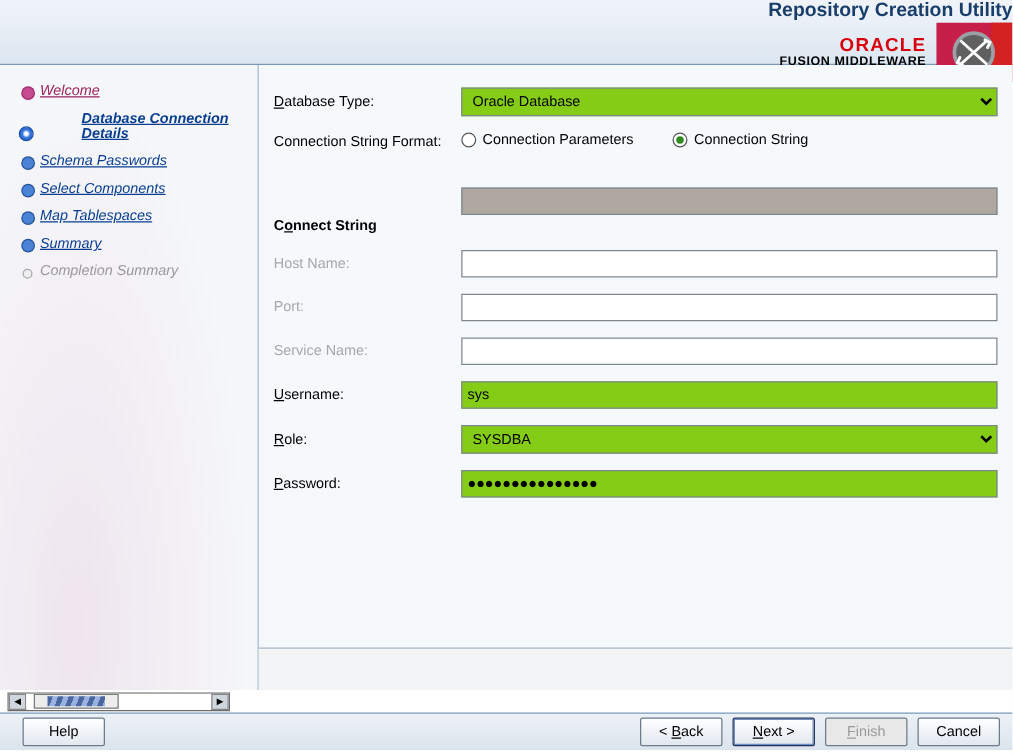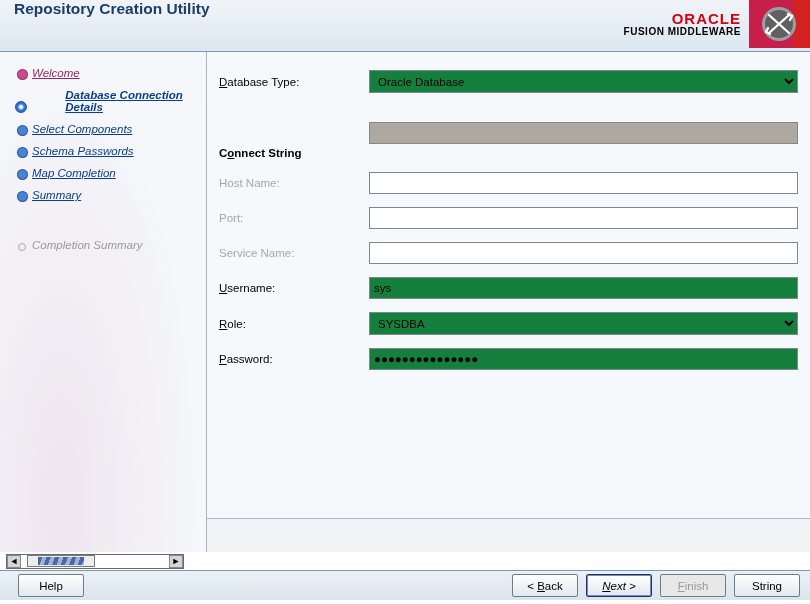--- a/index.html
+++ b/index.html
@@ -1,50 +1,50 @@
 <!DOCTYPE html>
 <html><head>
   <meta charset="utf-8">
   <style>
     * { box-sizing: border-box; margin: 0; padding: 0; font-family: Arial, Helvetica, sans-serif; font-size: 11.5px; }
     body { background: #ffffff; width: 810px; height: 604px; overflow: hidden; }
 
-    .header { height: 52px; border-bottom: 1px solid #7a98b8; background: linear-gradient(to bottom, #f0f4f9, #dce7f1); display: flex; justify-content: space-between; align-items: flex-start; padding: 0 0 0 14px; }
+    .header { height: 52px; border-bottom: 1px solid #7a98b8; background: linear-gradient(to bottom, #f0f4f9, #dce7f1); display: flex; justify-content: space-between; align-items: flex-end; padding: 0 0 0 14px; flex-direction: column; }
     .title { color: #1a3e6a; font-weight: bold; font-size: 15.5px; }
     .brand { display: flex; align-items: center; padding-right: 0; }
     .brand-text { text-align: right; margin-right: 8px; }
     .brand-orcl { color: #d8000e; font-size: 15px; font-weight: bold; letter-spacing: 1px; line-height: 1; }
     .brand-mw { color: #000; font-weight: bold; font-size: 10px; letter-spacing: 0.5px; line-height: 1.2; }
     .brand-icon { width: 61px; height: 48px; }
 
     .body-area { display: flex; height: 500px; }
 
     .sidebar { width: 206px; padding-top: 10px; background: radial-gradient(ellipse at 30% 90%, rgba(215,165,195,0.22), transparent 68%), #f5f7fa; }
     .steps { list-style: none; }
     .steps li { display: flex; align-items: flex-end; padding: 5px 4px 5px 12px; font-style: italic; }
     .step-dot { width: 20px; display: flex; justify-content: center; }
     .step-link { text-decoration: underline; cursor: pointer; }
     .done .step-link { color: #9a265d; }
     .current .step-link { color: #093e91; font-weight: bold; padding-left: 36px; }
     .pending .step-link { color: #093e91; }
-    .disabled .step-link { color: #999; text-decoration: none; cursor: default; margin-top: 28px; }
+    .disabled .step-link { color: #999; text-decoration: none; cursor: default; }
 
     .dot-done { width:9px; height:9px; border-radius:50%; background:#c64b8f; box-shadow:0 0 0 1px #a22b6f; }
     .dot-current { width:12px; height:12px; border-radius:50%; background:radial-gradient(circle,#fff 18%,#3a7ae2 44%,#1c50ab 100%); border:1px solid #1c50ab; }
     .dot-pending { width:9px; height:9px; border-radius:50%; background:#4a82d6; box-shadow:0 0 0 1px #24559e; }
     .dot-disabled { width:8px; height:8px; border-radius:50%; border:1px solid #aaa; background:#eee; }
 
     .form-panel { flex: 1; border-left: 1px solid #a5b7cc; background: #f6f9fc; position: relative; display:flex; flex-direction:column;gap:22px; }
     .form-inner { padding: 18px 12px 8px 12px; flex:1; }
     .form-row { display: flex; align-items: center; margin-bottom: 13px; }
     .form-row label { width: 150px; }
     .mnemonic { text-decoration: underline; }
     .control { flex: 1; }
 
-    select.ctrl, input.ctrl { width: 100%; height: 22px; border: 1px solid #7e888f; padding: 1px 4px; background: #15803d; }
+    select.ctrl, input.ctrl { width: 100%; height: 22px; border: 1px solid #7e888f; padding: 1px 4px; background: #84cc16; }
     select.ctrl { height: 23px; }
     input.ctrl:disabled { background:#fff; color:#999; }
     .port-input { width: 84px; }
     .dim-label { color:#a7a7a7; }
     .greyfield { background:#aea8a0 !important; border:1px solid #7e888f; }
     .radio-row label.r { margin-right:16px; cursor:pointer; display:inline-flex; align-items:center; }
     .radio-dot { width:12px; height:12px; border:1px solid #555; border-radius:50%; display:inline-block; margin-right:5px; background:#fff; position:relative; }
     .radio-dot.sel::after { content:""; position:absolute; top:2px; left:2px; width:6px; height:6px; border-radius:50%; background:#2f8a1e; }
 
     .status-strip { height: 34px; border-top:1px solid #a5b7cc; background:#f2f4f6; }
@@ -52,21 +52,21 @@
     .scrollbar-strip { height:18px; padding:2px 6px; display:flex; align-items:center; }
     .scrollbar-strip .sb { height:15px; width:178px; border:1px solid #6a6a6a; display:flex; align-items:center; }
     .sb .arrow { width:14px; height:13px; background:#cfd6de; display:flex; align-items:center; justify-content:center; border:1px solid #888; font-size:9px; }
     .sb .track { flex:1; background:#fff; display:flex; }
     .sb .thumb { width:68px; height:12px; margin-left:6px; background:#ededed; border:1px solid #7a7a7a; }
     .sb .thumb-inner { margin:1px 10px; height:8px; background:repeating-linear-gradient(110deg,#4a67a0 0 4px,#99b2e0 4px 8px); }
 
     .buttonbar { height:30px; background:linear-gradient(to bottom,#ecf1f6,#dbe4ed); border-top:1px solid #7a98b8; display:flex; align-items:center; padding:0 10px; }
     .btn { height:23px; min-width:66px; padding:0 9px; border:1px solid #6e7c89; background:linear-gradient(to bottom,#ffffff,#e1e8ef); border-radius:2px; cursor:pointer; margin-left:8px; }
     .btn.disabled { color:#9a9a9a; background:#e8e8e8; cursor:default; }
-    .btn.primary { border:1px solid #26345a; box-shadow:inset 0 0 0 1px #6b8ec7;font-style:italic; }
+    .btn.primary { border:1px solid #26345a; box-shadow:inset 0 0 0 1px #6b8ec7; }
     .spacer { flex:1; }
   </style>
 </head>
 <body>
 
 <div class="header">
   <div class="title">Repository Creation Utility</div>
   <div class="brand">
     <div class="brand-text">
       <div class="brand-orcl">ORACLE</div>
@@ -99,33 +99,33 @@
         <li class="current">
           <span class="step-dot">
             <span class="dot-current"></span>
           </span>
           <span class="step-link">Database Connection Details</span>
         </li>
         <li class="pending">
           <span class="step-dot">
             <span class="dot-pending"></span>
           </span>
+          <span class="step-link">Schema Passwords</span>
+        </li>
+        <li class="pending">
+          <span class="step-dot">
+            <span class="dot-pending"></span>
+          </span>
           <span class="step-link">Select Components</span>
         </li>
         <li class="pending">
           <span class="step-dot">
             <span class="dot-pending"></span>
           </span>
-          <span class="step-link">Schema Passwords</span>
-        </li>
-        <li class="pending">
-          <span class="step-dot">
-            <span class="dot-pending"></span>
-          </span>
-          <span class="step-link">Map Completion</span>
+          <span class="step-link">Map Tablespaces</span>
         </li>
         <li class="pending">
           <span class="step-dot">
             <span class="dot-pending"></span>
           </span>
           <span class="step-link">Summary</span>
         </li>
         <li class="disabled">
           <span class="step-dot">
             <span class="dot-disabled"></span>
@@ -140,20 +140,33 @@
 
       <div class="form-row">
         <label><span class="mnemonic">D</span><span>atabase Type:</span></label>
         <div class="control">
           <select class="ctrl">
             <option>Oracle Database</option>
           </select>
         </div>
       </div>
 
+      <div class="form-row">
+        <label>Connection String Format:</label>
+        <div class="control radio-row">
+          <label class="r">
+              <span class="radio-dot"></span>
+              <span>Connection Parameters</span>
+            </label>
+          <label class="r">
+              <span class="radio-dot sel"></span>
+              <span>Connection String</span>
+            </label>
+        </div>
+      </div>
 
       <div class="form-row">
         <label style="font-weight:bold;margin-top:41px;"><span>C</span><span class="mnemonic">o</span><span>nnect String</span></label>
         <div class="control">
           <input class="ctrl greyfield" type="text" value="" style="">
         </div>
       </div>
 
       <div class="form-row">
         <label class="dim-label">Host Name:</label>
@@ -205,14 +218,14 @@
     <div class="arrow">►</div>
   </div>
 </div>
 
 <div class="buttonbar">
   <button class="btn">Help</button>
   <div class="spacer"></div>
   <button class="btn"><span>&lt; </span><span class="mnemonic">B</span><span>ack</span></button>
   <button class="btn primary"><span class="mnemonic">N</span><span>ext &gt;</span></button>
   <button class="btn disabled"><span class="mnemonic">F</span><span>inish</span></button>
-  <button class="btn">String</button>
+  <button class="btn">Cancel</button>
 </div>
 
 </body></html>

